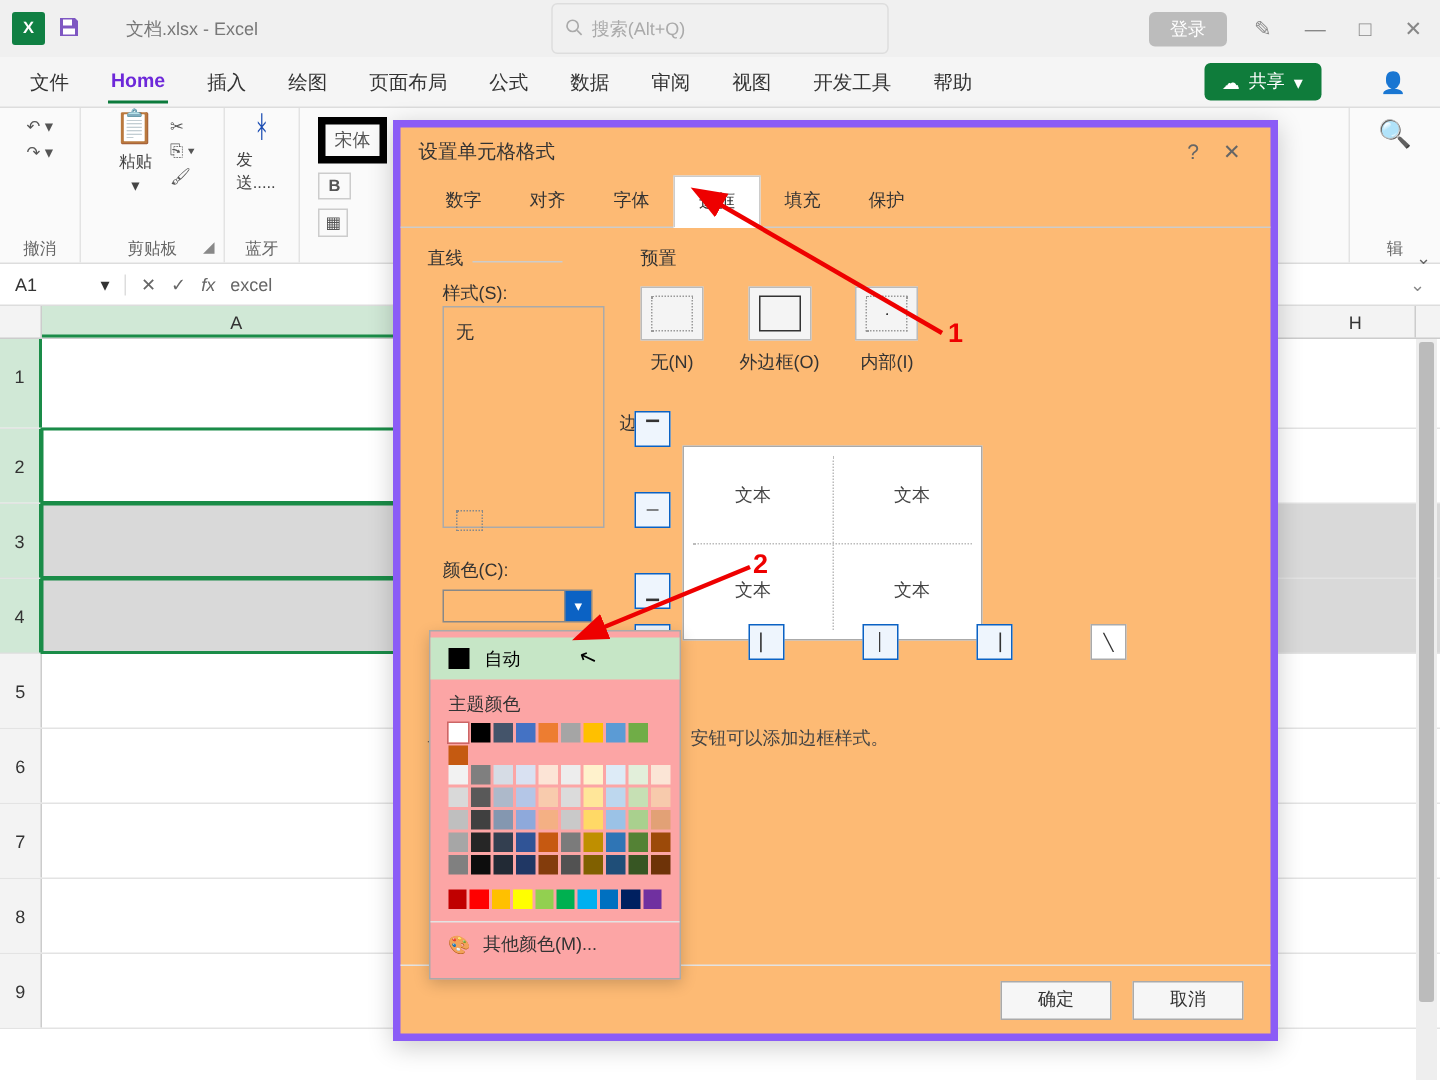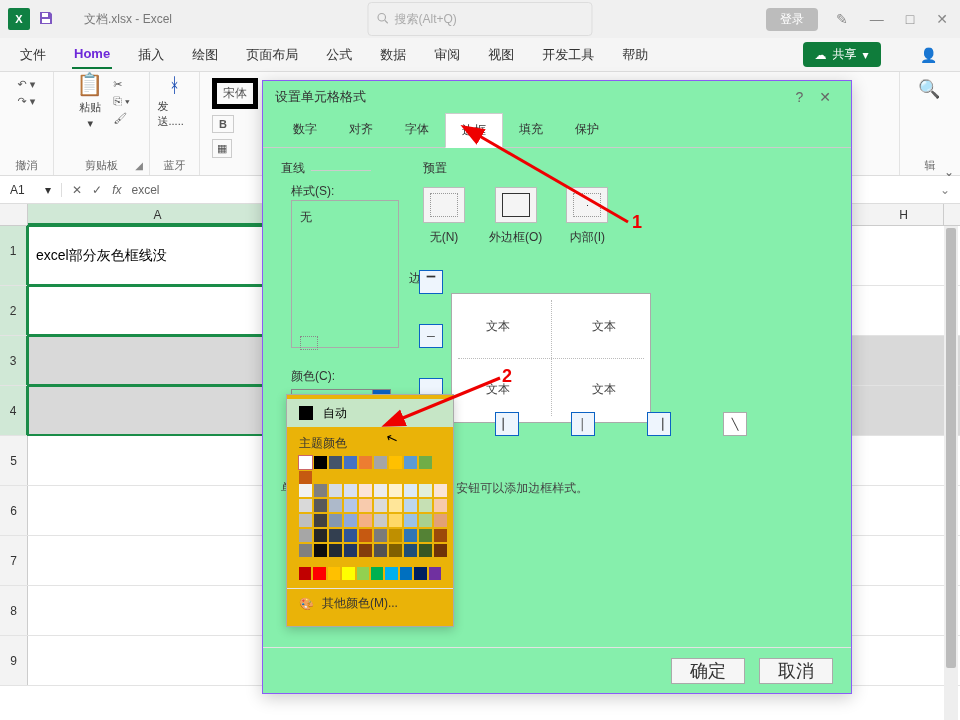--- a/index.html
+++ b/index.html
@@ -21,41 +21,41 @@
 .share-btn { background: #0f7c3b; color: #fff; padding: 4px 12px; border-radius: 4px; font-size: 12px; display: flex; align-items: center; gap: 6px; }
 
 .ribbon { height: 104px; background: #fafafa; border-bottom: 1px solid #ddd; display: flex; }
 .ribbon-group { border-right: 1px solid #e3e3e3; padding: 6px 10px 2px; display: flex; flex-direction: column; align-items: center; font-size: 11px; color: #555; position: relative; }
 .ribbon-group .label { margin-top: auto; padding-top: 2px; color: #666; font-size: 11px; font-family: Liberation Mono, monospace; }
 .ribbon-group .corner { position: absolute; bottom: 4px; right: 6px; font-size: 10px; color: #888; }
 .undo-col { display:flex; flex-direction:column; gap:4px; align-items:flex-start; }
 .btn-lg { width: 34px; height: 46px; display: flex; flex-direction: column; align-items: center; justify-content: center; gap: 2px; font-size: 11px; color: #444; }
 
 .formula-bar { height: 28px; background: #fff; border-bottom: 1px solid #ddd; display: flex; align-items: center; font-size: 12px; }
-.name-box { width: 62px; border-right: 1px solid #ddd; padding: 0 10px; color: #333; display: flex; align-items: center; justify-content: space-between; }
+.name-box { width: 84px; border-right: 1px solid #ddd; padding: 0 10px; color: #333; display: flex; align-items: center; justify-content: space-between; }
 .fx-area { display: flex; align-items: center; gap: 10px; padding: 0 10px; color: #666; flex: 1; }
 
 .sheet-area { position: relative; height: 520px; background: #fff; }
 .col-headers { display: flex; height: 22px; background: #f3f3f3; border-bottom: 1px solid #ccc; }
 .corner-cell { width: 28px; border-right: 1px solid #ccc; }
 .col-h { border-right: 1px solid #ccc; text-align: center; font-size: 12px; color: #333; line-height: 22px; }
 .col-A { width: 260px; background: #d0e8d6; border-bottom: 2px solid #1a8c48; }
 .col-H { width: 80px; }
 .row { display: flex; border-bottom: 1px solid #e3e3e3; }
 .row-h { width: 28px; text-align: center; font-size: 12px; color: #333; line-height: 50px; border-right: 1px solid #ccc; background: #f3f3f3; }
 .row-h.sel { background: #d0e8d6; border-right: 2px solid #1a8c48; }
 .cell-A { width: 260px; border-right: 1px solid #e3e3e3; padding: 0 8px; display: flex; align-items: center; font-size: 14px; }
 .sel-border { outline: 2px solid #1a8c48; outline-offset: -1px; }
 .gray-row { background: #d9d9d9; }
 
 .scrollbar-v { position: absolute; right: 2px; top: 22px; bottom: 0; width: 14px; background: #eee; }
 .scroll-thumb-v { background: #bbb; width: 10px; margin: 2px auto; height: 440px; border-radius: 2px; }
 
 
-.dialog { position: absolute; left: 262px; top: 80px; width: 590px; height: 614px; background: #86efac; border: 1px solid #8b5cf6; box-shadow: 0 4px 16px rgba(0,0,0,.2); display: flex; flex-direction: column; }
+.dialog { position: absolute; left: 262px; top: 80px; width: 590px; height: 614px; background: #fdba74; border: 5px solid #8b5cf6; box-shadow: 0 4px 16px rgba(0,0,0,.2); display: flex; flex-direction: column; }
 .dialog-title { height: 32px; display: flex; align-items: center; padding: 0 12px; font-size: 13px; color: #333; }
 .dialog-title .spacer { flex: 1; }
 .dialog-title .dlg-btn { color: #666; padding: 0 8px; font-size: 14px; }
 .dialog-tabs { display: flex; border-bottom: 1px solid #ccc; padding: 0 14px; font-size: 12px; gap: 0; }
 .dialog-tab { padding: 8px 16px; color: #333; }
 .dialog-tab.active { border: 1px solid #ccc; border-bottom: 1px solid #fff; margin-bottom: -1px; background: #fff; }
 .dialog-body { flex: 1; padding: 12px 18px; font-size: 12px; color: #333; position: relative; }
 .section-label { margin-bottom: 6px; }
 .style-box { width: 108px; height: 148px; border: 1px solid #aaa; padding: 8px; }
 .color-label { margin-top: 20px; }
@@ -73,24 +73,24 @@
 .border-preview .hline { position: absolute; left: 6px; right: 6px; top: 50%; border-top: 1px dotted #bbb; }
 .border-preview .vline { position: absolute; top: 6px; bottom: 6px; left: 50%; border-left: 1px dotted #bbb; }
 .bp-text { position: absolute; font-size: 12px; color: #444; }
 .border-side-btn { width: 24px; height: 24px; border: 1px solid #0b62c4; background: #eef5fd; display: flex; align-items: center; justify-content: center; font-size: 11px; }
 .border-side-btn.plain { border: 1px solid #aaa; background: #fff; }
 .side-col { position: absolute; left: 10px; top: 0; display: flex; flex-direction: column; gap: 30px; }
 .bottom-row { position: absolute; left: 10px; top: 142px; display: flex; gap: 52px; align-items: center; }
 .help-text { position: absolute; left: 18px; top: 332px; font-size: 12px; color: #444; }
 
 .dialog-footer { height: 46px; border-top: 1px solid #e3e3e3; display: flex; align-items: center; justify-content: flex-end; gap: 14px; padding: 0 18px; }
-.dlg-button { width: 74px; height: 26px; border: 1px solid #aaa; background: #f6f6f6; font-size: 18px; color: #333; display: flex; align-items: center; justify-content: center; }
-
-
-.color-popup { position: absolute; left: 286px; top: 394px; width: 168px; background: #eab308; border: 1px solid #aaa; box-shadow: 0 3px 10px rgba(0,0,0,.2); padding: 4px 0 8px; font-size: 12px; }
+.dlg-button { width: 74px; height: 26px; border: 1px solid #aaa; background: #f6f6f6; font-size: 12px; color: #333; display: flex; align-items: center; justify-content: center; }
+
+
+.color-popup { position: absolute; left: 286px; top: 420px; width: 168px; background: #fca5a5; border: 1px solid #aaa; box-shadow: 0 3px 10px rgba(0,0,0,.2); padding: 4px 0 8px; font-size: 12px; }
 .cp-auto-row { height: 28px; background: #c6e6c6; display: flex; align-items: center; padding: 0 12px; gap: 10px; position: relative; }
 .cp-auto-row .sw { width: 14px; height: 14px; background: #000; }
 .cp-section { padding: 8px 12px 4px; color: #333; font-weight: 400; }
 .color-grid { display: flex; flex-wrap: wrap; gap: 2px; padding: 0 12px; }
 .color-grid .sw { width: 13px; height: 13px; }
 .std-row { display: flex; gap: 2px; padding: 4px 12px 8px; }
 .std-row .sw { width: 13px; height: 13px; }
 .more-row { padding: 6px 12px; display: flex; align-items: center; gap: 8px; color: #333; border-top: 1px solid #e3e3e3; }
 .theme-shades { padding: 0 12px 6px; display: flex; gap: 2px; }
 .shade-col { display:flex; flex-direction:column; gap:2px; }
@@ -225,23 +225,20 @@
   <div class="col-headers">
     <div class="corner-cell"></div>
     <div class="col-h col-A">A</div>
     <div style="flex:1"></div>
     <div class="col-h col-H">H</div>
     <div style="width:16px"></div>
   </div>
 
   <div class="row" style="height:60px">
     <div class="row-h sel">1</div>
-    <div class="cell-A sel-border">
-      <span>excel部分灰色框线没</span>
-    </div>
   </div>
   <div class="row" style="height:50px">
     <div class="row-h sel">2</div>
     <div class="cell-A sel-border"></div>
   </div>
   <div class="row gray-row" style="height:50px">
     <div class="row-h sel">3</div>
     <div class="cell-A sel-border"></div>
   </div>
   <div class="row gray-row" style="height:50px">

